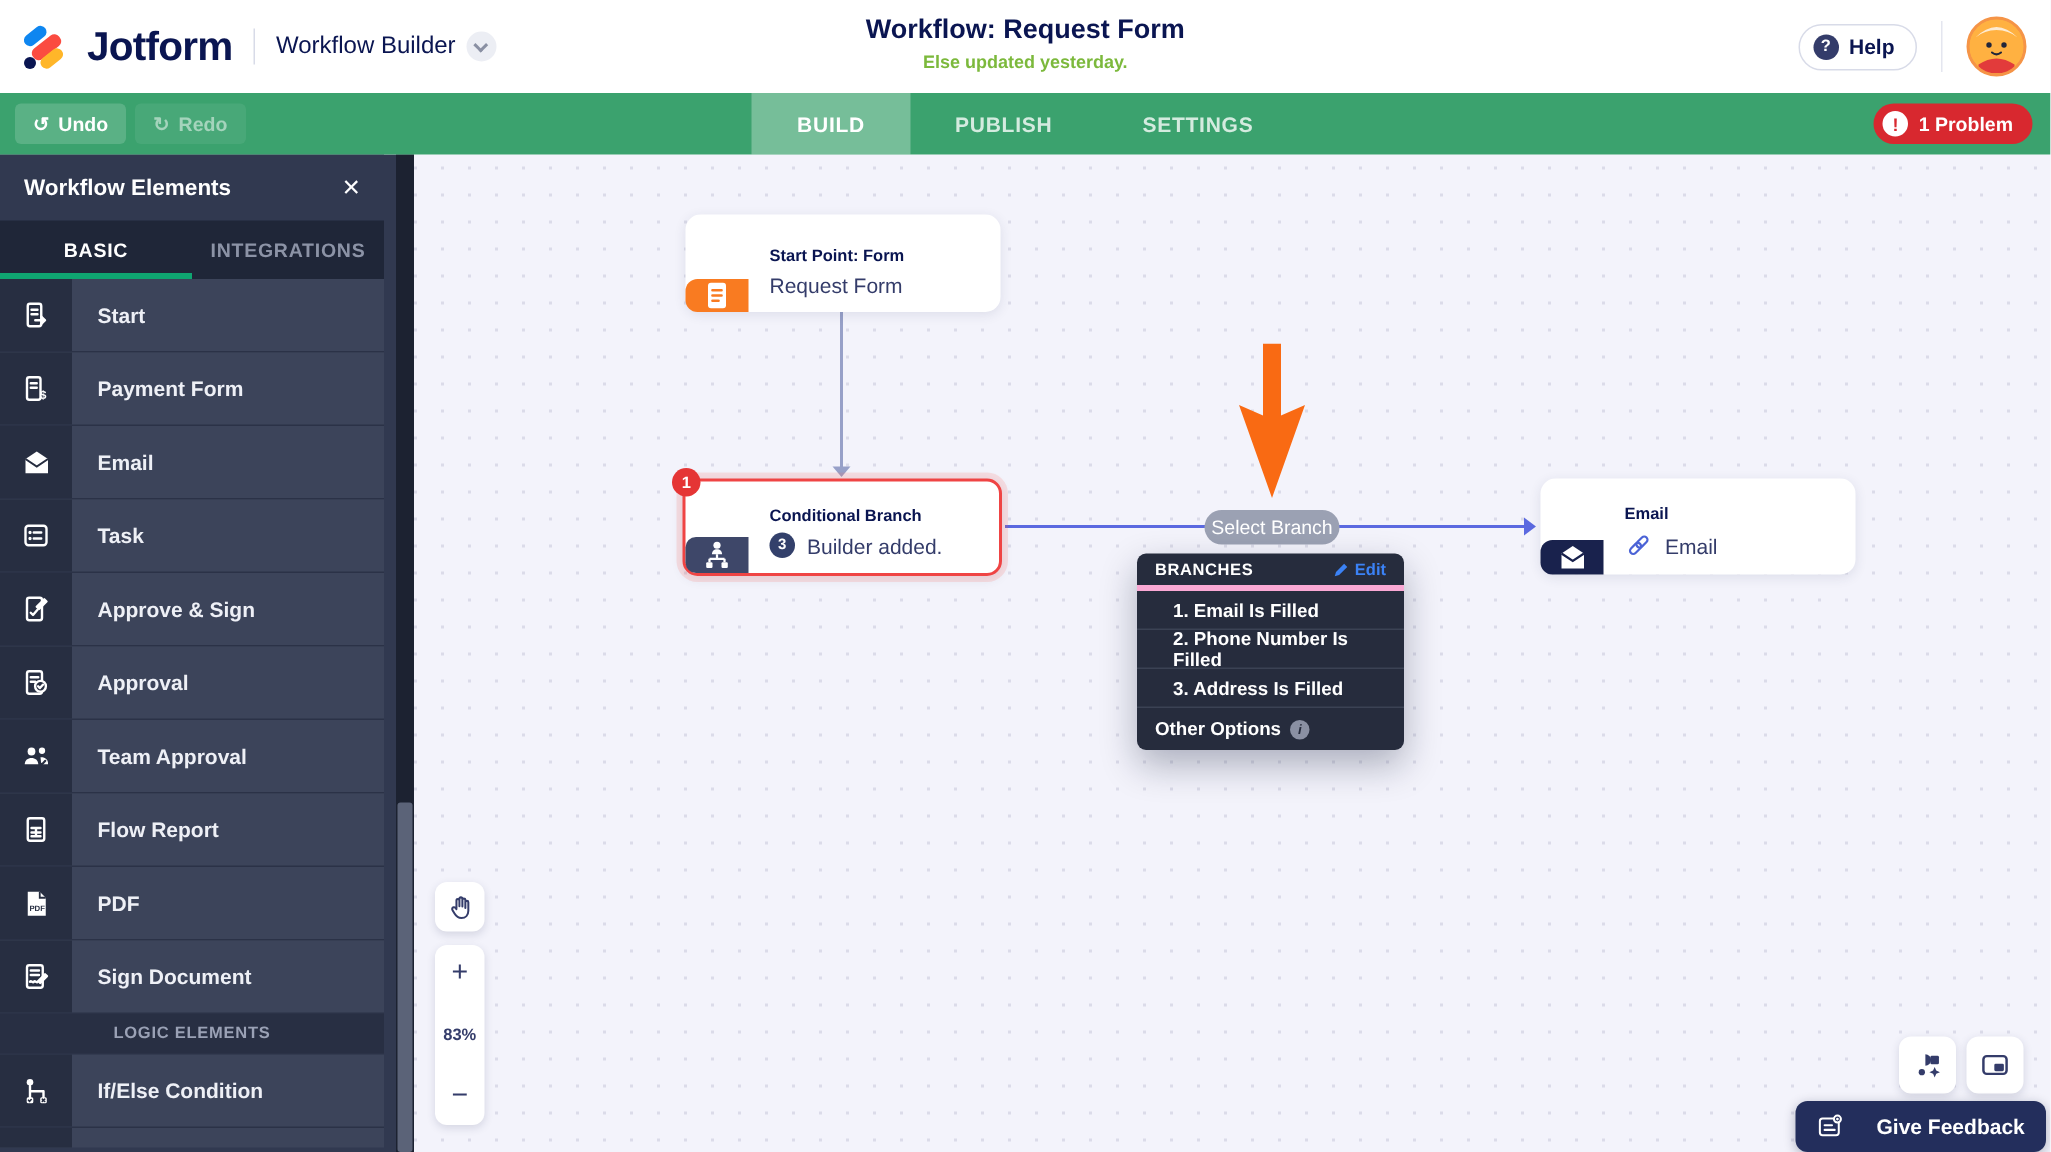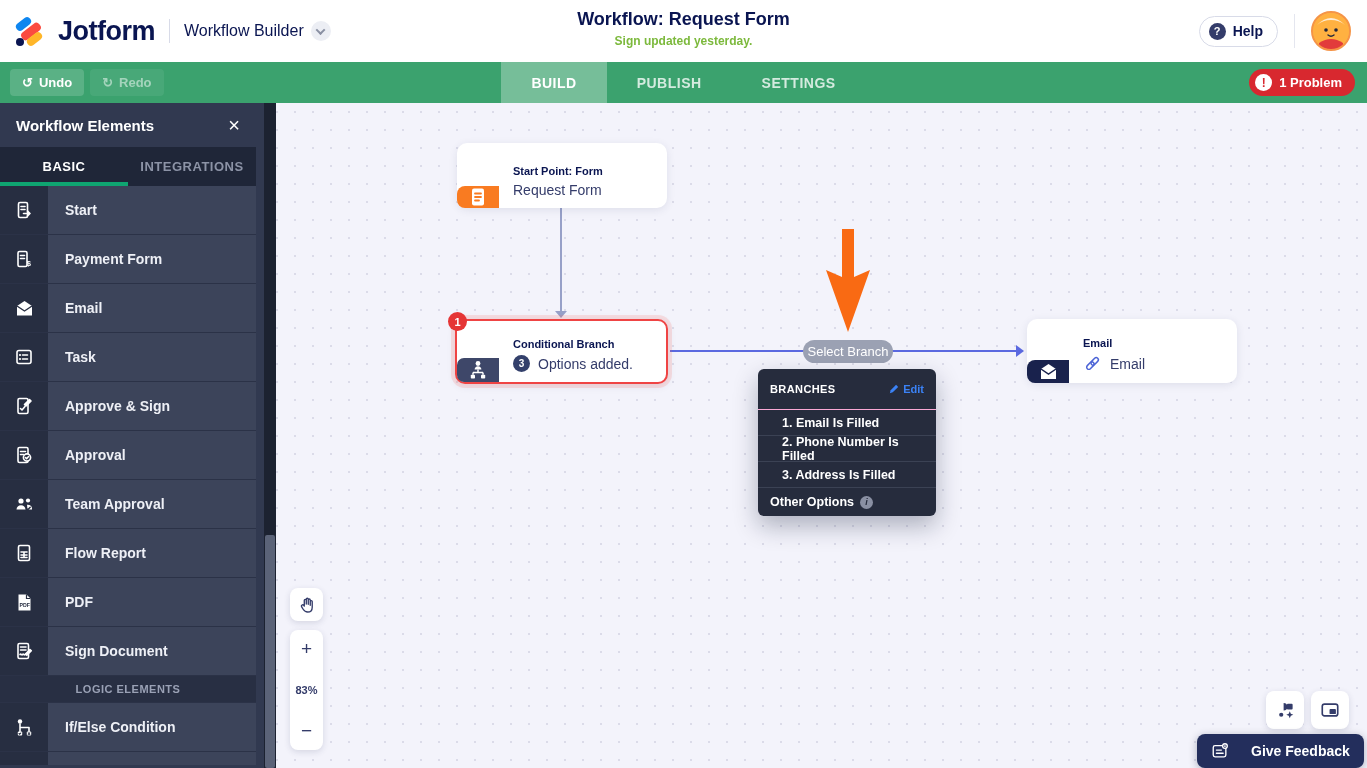--- a/index.html
+++ b/index.html
@@ -84,21 +84,21 @@
   .vconn { position:absolute; left:292px; top:105px; width:2px; height:105px; background:#97a0c8; }
   .vconn-arrow { position:absolute; left:287px; top:208px; width:0; height:0; border-left:6px solid transparent; border-right:6px solid transparent; border-top:7px solid #97a0c8; }
   .hconn { position:absolute; left:402px; top:247px; width:352px; height:2px; background:#5b69e0; }
   .hconn-arrow { position:absolute; left:748px; top:242px; width:0; height:0; border-top:6px solid transparent; border-bottom:6px solid transparent; border-left:8px solid #5b69e0; }
 
   .select-pill { position:absolute; left:535px; top:237px; width:90px; height:23px; background:#9ba1b3; border-radius:12px; color:#fff; font-size:13px; display:flex; align-items:center; justify-content:center; z-index:4; cursor:pointer; }
 
   .big-arrow { position:absolute; left:551px; top:126px; z-index:5; }
 
   .dropdown { position:absolute; left:490px; top:266px; width:178px; background:#262c3d; border-radius:6px; box-shadow:0 10px 24px rgba(10,20,50,.3); z-index:6; overflow:hidden; }
-  .dd-header { height:41px; display:flex; align-items:center; justify-content:space-between; padding:0 12px; border-bottom:1px solid #f9a8d4; }
+  .dd-header { height:25px; display:flex; align-items:center; justify-content:space-between; padding:0 12px; border-bottom:4px solid #f9a8d4; }
   .dd-title { color:#fff; font-size:11px; font-weight:bold; letter-spacing:.4px; }
   .dd-edit { display:flex; align-items:center; gap:4px; color:#3b82f6; font-size:11px; font-weight:bold; cursor:pointer; }
   .dd-item { height:26px; display:flex; align-items:center; padding:0 24px; color:#fff; font-size:12.5px; font-weight:600; border-bottom:1px solid #3b4254; cursor:pointer; }
   .dd-footer { height:28px; display:flex; align-items:center; gap:6px; padding:0 12px; color:#fff; font-size:12.5px; font-weight:600; cursor:pointer; }
   .info-circ { width:13px; height:13px; border-radius:50%; background:#8a90a3; color:#262c3d; font-size:9px; font-weight:bold; font-style:italic; display:flex; align-items:center; justify-content:center; }
 
   .hand-btn { position:absolute; left:22px; top:485px; width:33px; height:33px; background:#fff; border-radius:8px; box-shadow:0 2px 6px rgba(40,48,90,.15); display:flex; align-items:center; justify-content:center; cursor:pointer; }
   .zoom-pill { position:absolute; left:22px; top:527px; width:33px; height:120px; background:#fff; border-radius:8px; box-shadow:0 2px 6px rgba(40,48,90,.15); display:flex; flex-direction:column; align-items:center; justify-content:space-between; padding:4px 0; }
   .zoom-btn { width:33px; height:30px; display:flex; align-items:center; justify-content:center; font-size:19px; color:#343c6a; cursor:pointer; }
   .zoom-level { font-size:11px; font-weight:bold; color:#343c6a; }
@@ -120,21 +120,21 @@
     </div>
     <div class="logotext">Jotform</div>
     <div class="hdivider"></div>
     <div class="product">Workflow Builder</div>
     <div class="chev-circle">
         <span class="chev"></span>
       </div>
   </div>
   <div class="hcenter">
     <div class="htitle">Workflow: Request Form</div>
-    <div class="hsub">Sign updated yesterday.</div>
+    <div class="hsub">Else updated yesterday.</div>
   </div>
   <div class="hright">
     <div class="help-btn">
       <span class="help-q">?</span>
       <span class="help-label">Help</span>
     </div>
     <div class="vline2"></div>
     <div class="avatar">
       <svg width="36" height="36" viewBox="0 0 36 36">
         <circle cx="18" cy="18" r="18" fill="#ffb141"></circle>
@@ -338,21 +338,21 @@
           <path d="M8.6 11.5c0-2 1.5-3.3 3.4-3.3s3.4 1.3 3.4 3.3z" fill="#fff"></path>
           <path d="M12 11.5v3M7 14.5h10M7 14.5v2.3M17 14.5v2.3" stroke="#fff" stroke-width="1.5" fill="none"></path>
           <rect x="4.8" y="16.8" width="4.2" height="3.8" rx=".8" fill="#fff"></rect>
           <rect x="15" y="16.8" width="4.2" height="3.8" rx=".8" fill="#fff"></rect>
         </svg>
       </div>
     <div class="node-body">
       <div class="node-title">Conditional Branch</div>
       <div class="node-value">
         <span class="cnt-badge">3</span>
-        <span>Options added.</span>
+        <span>Builder added.</span>
       </div>
     </div>
   </div>
 
   <div class="node email-node">
     <div class="node-icon">
         <svg width="23" height="23" viewBox="0 0 23 23">
           <path d="M4 9l7.5-5L19 9v10H4z" fill="#fff"></path>
           <path d="M4 9l7.5 5L19 9" fill="none" stroke="#19224d" stroke-width="1.5"></path>
         </svg>

